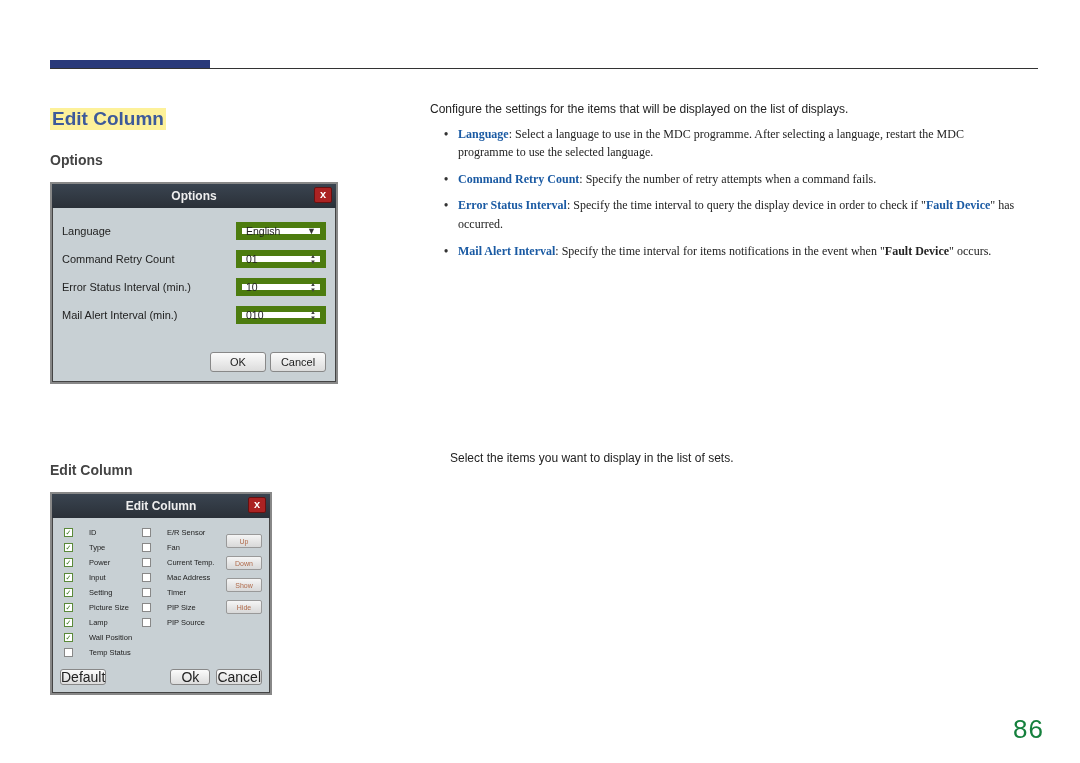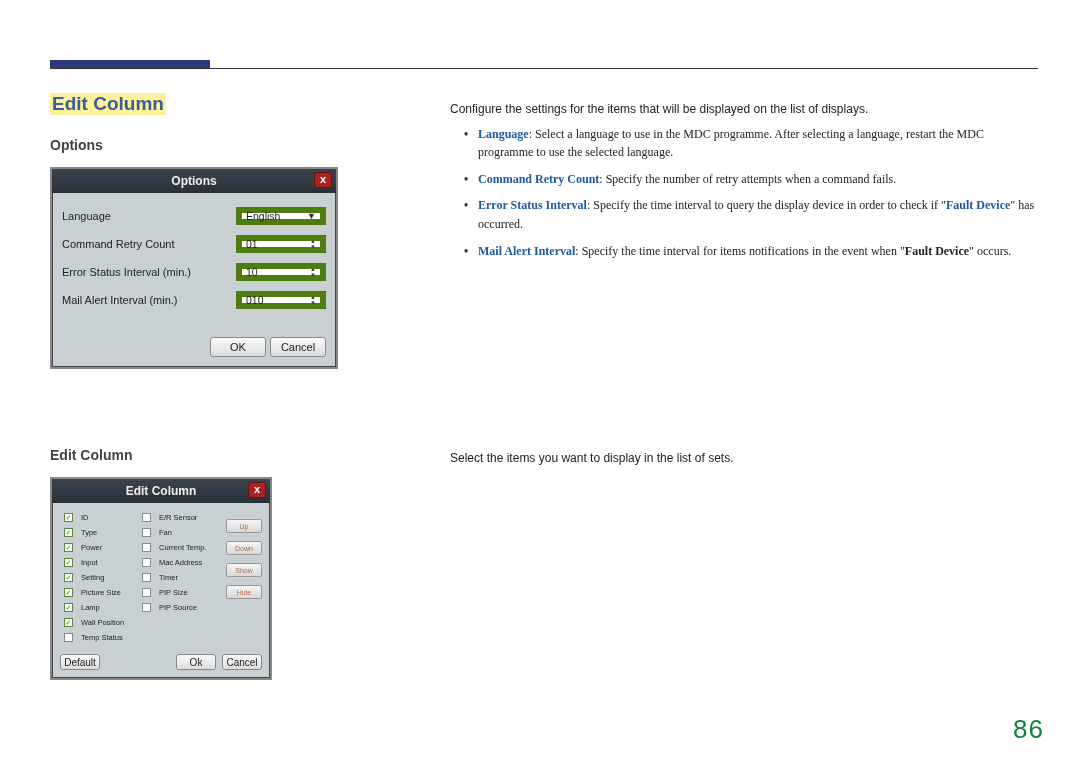--- a/index.html
+++ b/index.html
@@ -22,26 +22,26 @@
     position: absolute;
     top: 60px;
     left: 50px;
     width: 160px;
     height: 8px;
     background: #2a3a7a;
   }
   .left-col {
     position: absolute;
     left: 50px;
-    top: 93px;
+    top: 108px;
     width: 310px;
   }
   .right-col {
     position: absolute;
-    left: 450px;
+    left: 430px;
     top: 100px;
     width: 590px;
     font-size: 12px;
     line-height: 1.55;
   }
   .page-title {
     font-size: 19px;
     font-weight: 700;
     color: #3d5a9a;
     background: #fdf19a;
@@ -133,37 +133,37 @@
     display: flex; align-items: center; justify-content: center;
     color: #222;
   }
   
   .dlg-edit { width: 222px; }
   .dlg-edit .dlg-body { padding: 10px 8px 6px 12px; display:flex; }
   .ec-col1, .ec-col2 { display:flex; flex-direction:column; gap:6px; }
   .ec-col1 { width: 78px; }
   .ec-col2 { width: 80px; }
   .ec-btns { display:flex; flex-direction:column; gap:8px; margin-left:auto; margin-top:6px; }
-  .ec-item { display:flex; align-items:center; gap:8px; font-size:7.5px; color:#222; }
+  .ec-item { display:flex; align-items:center; gap:16px; font-size:7.5px; color:#222; }
   .ec-check {
     width: 9px; height: 9px; border:1px solid #5b8a3a; background:#fff;
     display:flex; align-items:center; justify-content:center;
     font-size:7px; color:#3c7a1c; line-height:7px;
   }
   .ec-check.unchecked { border-color:#888; }
   .ec-sbtn {
     width: 36px; height: 14px;
     background: linear-gradient(#f5f5f5,#d8d8d8);
     border:1px solid #999; border-radius:2px;
     font-size:7px; color:#b06a4a;
     display:flex; align-items:center; justify-content:center;
   }
   .dlg-edit .dlg-footer { justify-content: space-between; padding: 6px 8px 8px; }
   .dlg-edit .dlg-footer .right { display:flex; gap:6px; }
-  .dlg-edit .dlg-btn { min-width: 40px; height:16px; font-size:10px; }
+  .dlg-edit .dlg-btn { min-width: 40px; height:16px; font-size:14px; }
 
   .right-col p { margin-bottom: 4px; }
   ul.desc { list-style: none; margin-top: 6px; font-family: Liberation Serif, serif; }
   ul.desc li {
     position: relative;
     padding-left: 28px;
     margin-bottom: 8px;
   }
   ul.desc li::before {
     content: "•";

